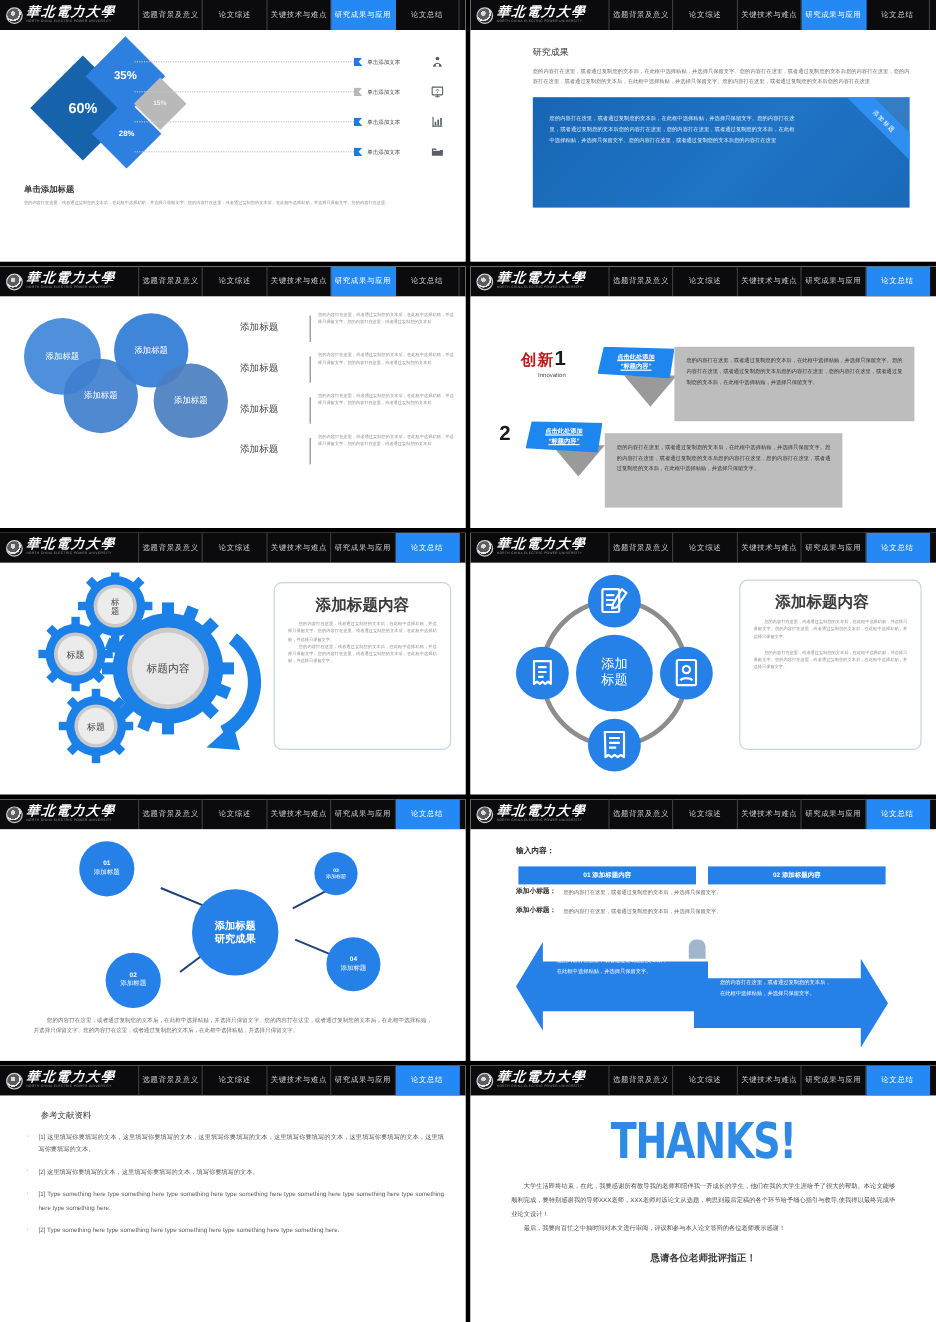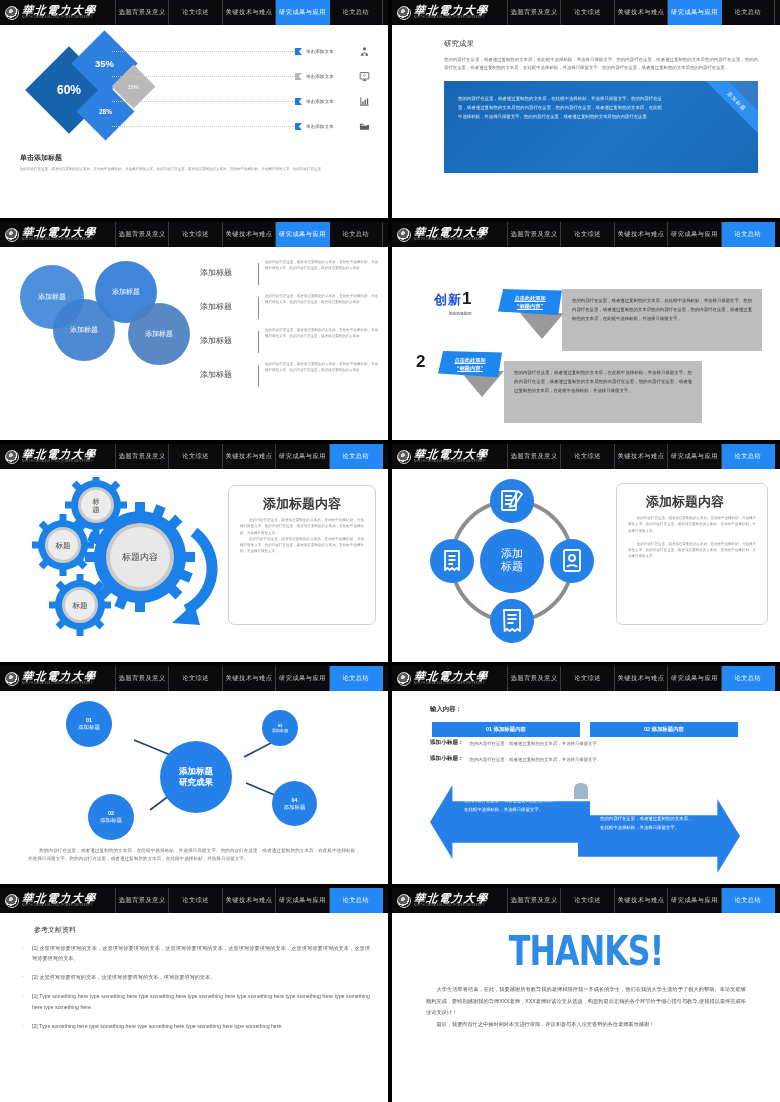--- a/index.html
+++ b/index.html
@@ -90,21 +90,21 @@
   .c1{ left:20px; top:18px; width:64px;height:64px; background:#4f90dd; }
   .c2{ left:95px; top:14px; width:62px;height:62px; background:#3f86da; }
   .c3{ left:53px; top:52px; width:62px;height:62px; background:#3f7fcf; opacity:.92;}
   .c4{ left:128px; top:56px; width:62px;height:62px; background:#4a7fc0; opacity:.92;}
   .s3-list { position:absolute; left:200px; top:12px; width:178px; }
   .s3-row { display:flex; align-items:flex-start; height:34px; }
   .s3-row .t { width:58px; font-size:8px; color:#444; padding-top:8px; }
   .s3-row .bar { width:1px; background:#8a8a8a; height:22px; margin:4px 6px 0 0; flex:none;}
   .s3-row .d { flex:1; }
   .inv-label { position:absolute; }
-  .inv-label .cn { font-size:13px; font-weight:700; color:#1d4ed8; letter-spacing:1px;}
+  .inv-label .cn { font-size:13px; font-weight:700; color:#b91c1c; letter-spacing:1px;}
   .inv-label .num { font-size:17px; font-weight:700; color:#1a1a1a; }
   .inv-label .en { font-size:5px; color:#4a4a4a; margin-top:1px; }
   .tag { position:absolute; background:#1d86ef; color:#fff; font-size:5.2px;
          font-weight:700; text-align:center; line-height:1.55; padding:5px 0;
          width:64px; }
   .tag u{ text-decoration:underline; }
   .tag-tail { position:absolute; width:0;height:0;
               border-left:22px solid transparent; border-right:22px solid transparent;
               border-top:26px solid #9a9a9a; }
   .gbox { position:absolute; background:#bdbdbd; padding:8px 10px; }
@@ -705,16 +705,17 @@
         <div class="nav-item">关键技术与难点</div>
         <div class="nav-item">研究成果与应用</div>
         <div class="nav-item active">论文总结</div>
       </div>
       <div class="nav-tail"></div>
     </div>
     <div class="body thanks">
       <div class="thx-title">THANKS!</div>
       <div class="thx-p">大学生活即将结束，在此，我要感谢所有教导我的老师和陪伴我一齐成长的学生，他们在我的大学生涯给予了很大的帮助。本论文能够顺利完成，要特别感谢我的导师XXX老师，XXX老师对该论文从选题，构思到最后定稿的各个环节给予细心指引与教导,使我得以最终完成毕业论文设计！</div>
       <div class="thx-p">最后，我要向百忙之中抽时间对本文进行审阅，评议和参与本人论文答辩的各位老师表示感谢！</div>
+      <div class="thx-end">恳请各位老师批评指正！</div>
     </div>
   </div>
 
 </div>
 
 </body></html>

